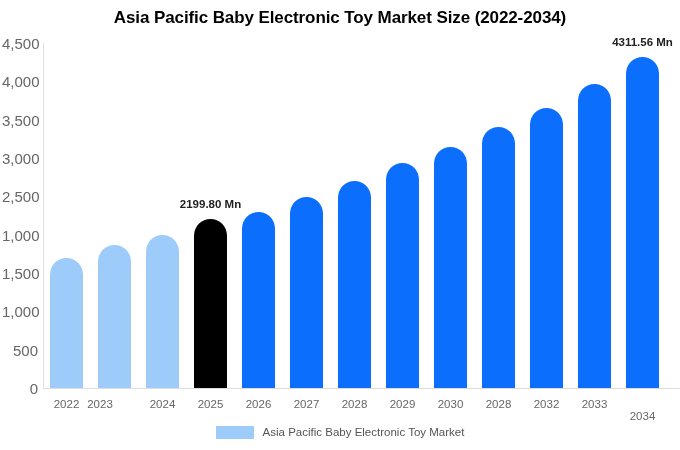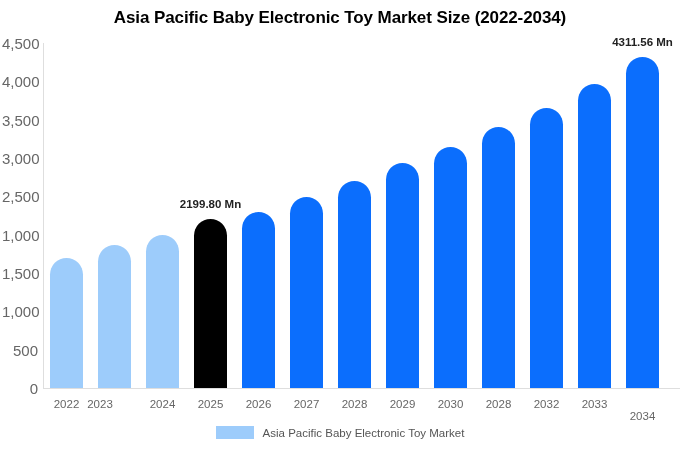--- a/index.html
+++ b/index.html
@@ -108,21 +108,20 @@
     white-space: nowrap;
   }
 
   
   .legend {
     position: absolute;
     left: 0;
     top: 426px;
     width: 680px;
     display: flex;
-    align-items: center;
     justify-content: center;
     gap: 9px;
   }
   .legend-swatch {
     width: 38px;
     height: 13px;
     background: #9dccfb;
     flex: 0 0 auto;
   }
   .legend-label {

